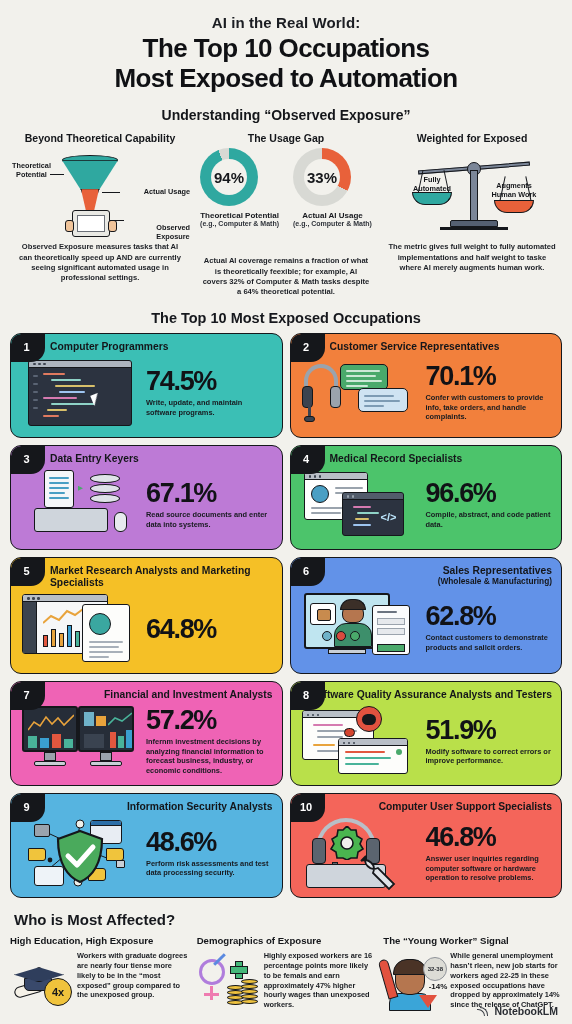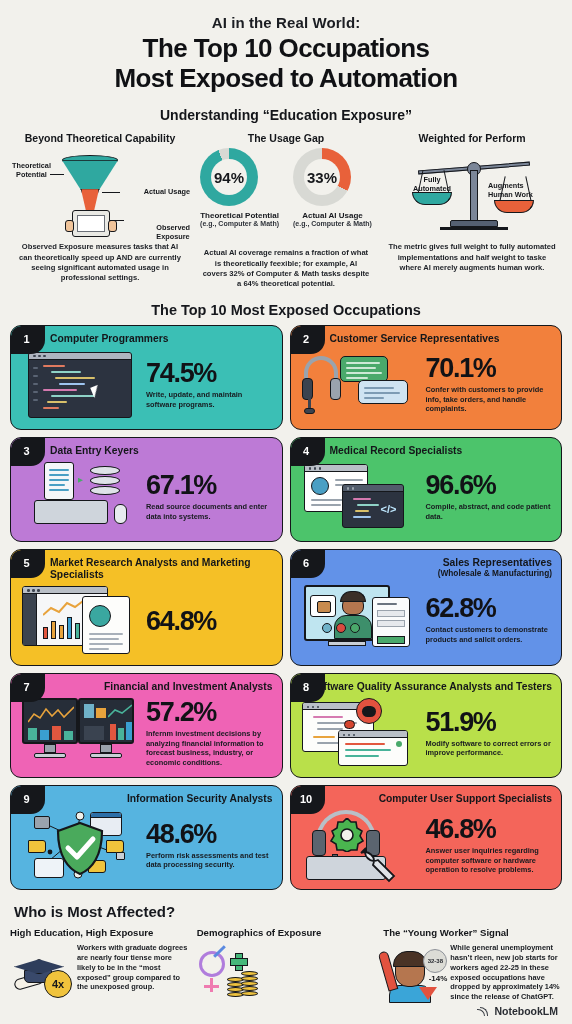--- a/index.html
+++ b/index.html
@@ -145,21 +145,21 @@
 <body>
 
 <div class="page">
 
   <div class="hdr">
     <div class="kicker">AI in the Real World:</div>
     <div class="title">
       <span>The Top 10 Occupations</span><br>
       <span>Most Exposed to Automation</span>
     </div>
-    <div class="sec-title">Understanding “Education Exposure”</div>
+    <div class="sec-title">Understanding “Observed Exposure”</div>
   </div>
 
   <div class="explain">
 
     <div class="ex">
       <h3>Beyond Theoretical Capability</h3>
       <div class="art">
         <div class="funnel-ell"></div>
           <div class="funnel-top"></div>
           <div class="funnel-stem"></div>
@@ -191,40 +191,40 @@
           </div>
           <div style="text-align:center">
             <div class="donut" id="d1" style="background: conic-gradient(rgb(232, 97, 58) 0deg, rgb(232, 97, 58) 118.8deg, rgb(216, 217, 212) 118.8deg, rgb(216, 217, 212) 360deg);">
                 <div class="hole">33%</div>
               </div>
             <div class="donut-cap">Actual AI Usage</div>
             <div class="donut-sub">(e.g., Computer &amp; Math)</div>
           </div>
         </div>
       </div>
-      <p style="margin-top:12px">Actual AI coverage remains a fraction of what is theoretically feexible; for example, AI covers 32% of Computer &amp; Math tasks despite a 64% theoretical potential.</p>
+      <p style="margin-top:20px">Actual AI coverage remains a fraction of what is theoretically feexible; for example, AI covers 32% of Computer &amp; Math tasks despite a 64% theoretical potential.</p>
     </div>
 
     <div class="ex">
-      <h3>Weighted for Perform</h3>
+      <h3>Weighted for Exposed</h3>
       <div class="art">
         <div class="sc-beam"></div>
           <div class="sc-knob"></div>
           <div class="sc-post"></div>
         <div class="sc-base"></div>
           <div class="sc-base2"></div>
         <div class="str" style="left:38px;top:22px;height:24px;transform:rotate(12deg)"></div>
         <div class="str" style="left:64px;top:22px;height:24px;transform:rotate(-12deg)"></div>
         <div class="str" style="left:120px;top:28px;height:26px;transform:rotate(12deg)"></div>
         <div class="str" style="left:146px;top:28px;height:26px;transform:rotate(-12deg)"></div>
         <div class="pan left"></div>
           <div class="pan right"></div>
         <div class="lbl" style="left:26px;top:28px;white-space:pre-line;text-align:center;width:48px">Fully
 Automated</div>
-        <div class="lbl" style="left:106px;top:34px;white-space:pre-line;text-align:left;width:52px">Augments
+        <div class="lbl" style="left:106px;top:34px;white-space:pre-line;text-align:center;width:52px">Augments
 Human Work</div>
       </div>
       <p>The metric gives full weight to fully automated implementations and half weight to taske where AI merely augments human work.</p>
     </div>
   </div>
 
   <div class="rank-head">The Top 10 Most Exposed Occupations</div>
   <div class="cards" id="cards">
       <div class="row">
         <div class="card l" style="background: rgb(59, 191, 181);">
@@ -581,20 +581,21 @@
               <div class="coin" style="left:0;top:5px"></div>
             <div class="coin" style="left:0;top:10px"></div>
               <div class="coin" style="left:0;top:15px"></div>
             <div class="coin" style="left:14px;top:-6px"></div>
               <div class="coin" style="left:14px;top:-1px"></div>
             <div class="coin" style="left:14px;top:4px"></div>
               <div class="coin" style="left:14px;top:9px"></div>
             <div class="coin" style="left:14px;top:14px"></div>
           </div>
         </div>
+        <div class="btxt">Highly exposed workers are 16 percentage points more likely to be femals and earn approximately 47% higher hourly wages than unexposed workers.</div>
       </div>
     </div>
 
     <div class="bcol">
       <h4>The “Young Worker” Signal</h4>
       <div class="brow">
         <div class="bart">
           <div class="shirt"></div>
             <div class="head-face"></div>
             <div class="hair"></div>

